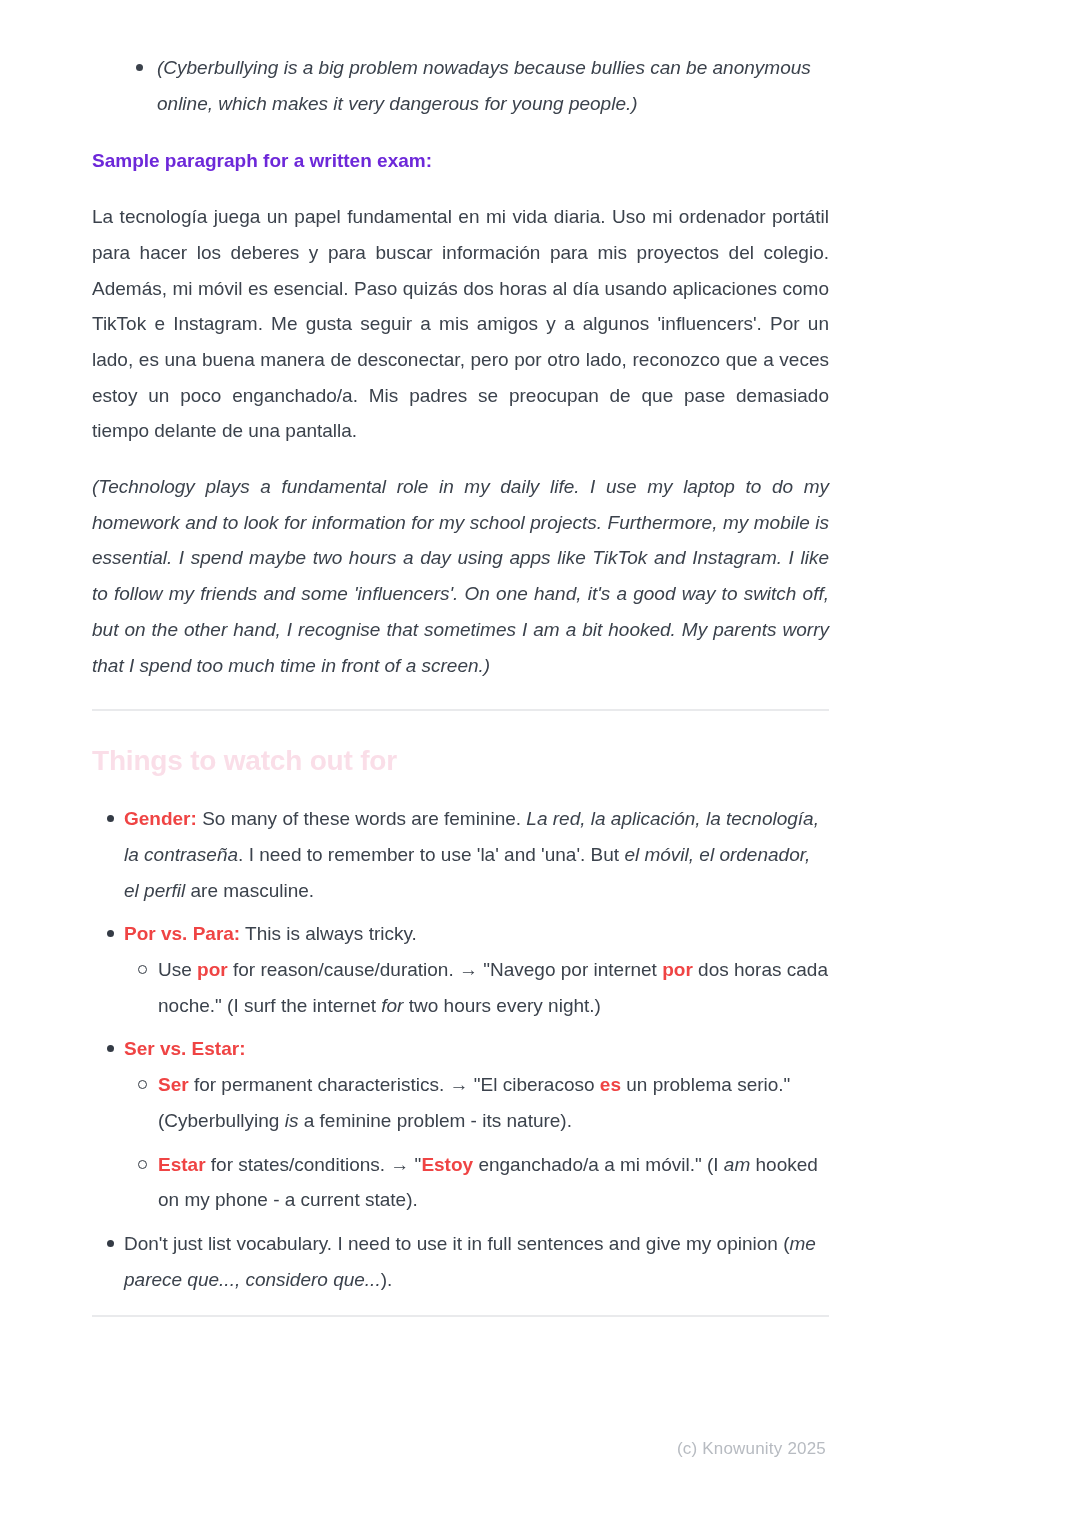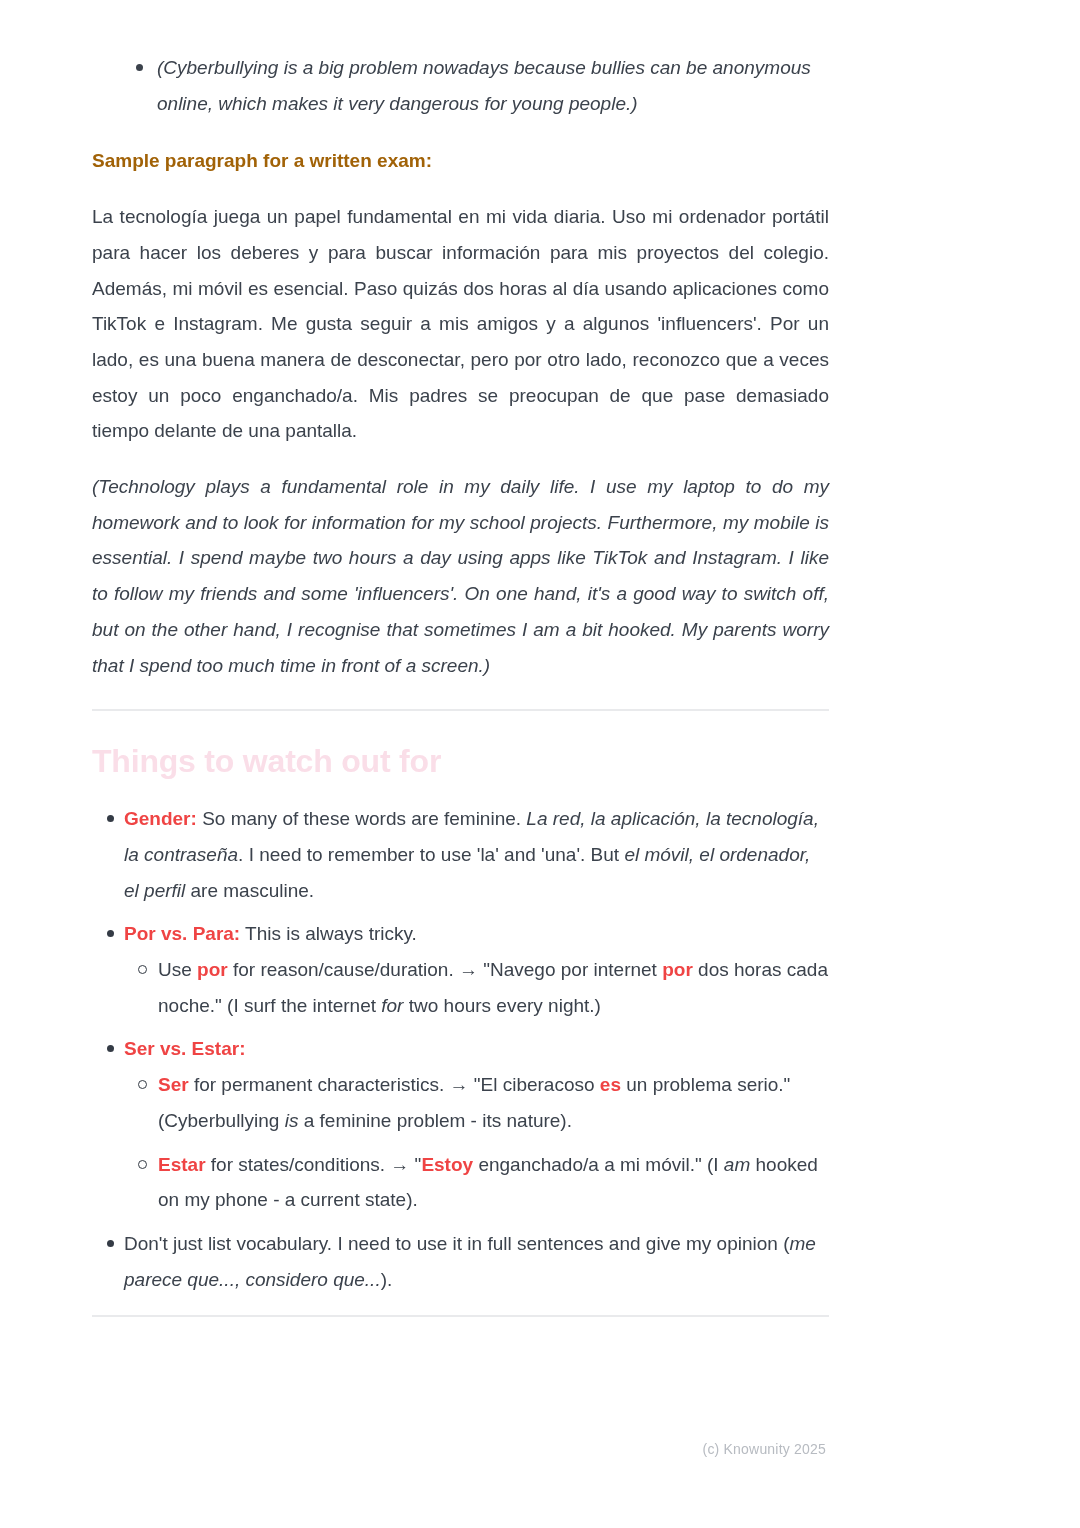--- a/index.html
+++ b/index.html
@@ -19,54 +19,54 @@
   .accent-line{
     position:absolute;left:976px;top:47px;width:4px;height:1430px;
     border-radius:3px;background:#f8d7e2;
   }
   .content{
     position:absolute;left:92px;top:0;width:737px;
     padding-top:50px;
     font-size:19px;line-height:35.7px;
   }
   p{margin:0 0 20px;}
-  .bold-head{font-weight:700;color:#a16207;}
+  .bold-head{font-weight:700;color:#6d28d9;}
   .justify{text-align:justify;}
   .italic{font-style:italic;}
   ul{list-style:none;margin:0;padding:0;}
   .top-list{margin:0 0 22px;padding-left:65px;}
   .top-list>li{position:relative;}
   .top-list>li::before{
     content:"";position:absolute;left:-21px;top:14px;
     width:7px;height:7px;border-radius:50%;background:#3b424c;
   }
   .rule{border:none;border-top:2px solid #e9eaec;margin:26px 0 0;}
   .rule2{border:none;border-top:2px solid #e9eaec;margin:18px 0 0;}
   .section-heading{
-    font-size:32px;line-height:36px;font-weight:700;
+    font-size:28px;line-height:36px;font-weight:700;
     color:#fadee8;margin:32px 0 22px;letter-spacing:-0.2px;
   }
   .watch-list{padding-left:32px;}
   .watch-list>li{position:relative;margin-bottom:8px;}
   .watch-list>li::before{
     content:"";position:absolute;left:-17px;top:14px;
     width:7px;height:7px;border-radius:50%;background:#343b45;
   }
   .sub-list{padding-left:34px;margin:0 0 6px;}
   .sub-list>li{position:relative;margin-bottom:8px;}
   .sub-list>li::before{
     content:"";position:absolute;left:-20px;top:13px;
     width:9px;height:9px;border-radius:50%;
     border:1.6px solid #343b45;background:transparent;box-sizing:border-box;
   }
   .b{font-weight:700;color:#ef4444;}
   .i{font-style:italic;}
   .footer{
     position:absolute;top:1440px;right:66px;
-    font-size:14px;line-height:18px;color:#b7bbc1;letter-spacing:0.2px;
+    font-size:17px;line-height:18px;color:#b7bbc1;letter-spacing:0.2px;
   }
 </style>
 </head>
 <body>
 
 <div class="page">
 
   <div class="accent-wash"></div>
   <div class="accent-line"></div>
 

